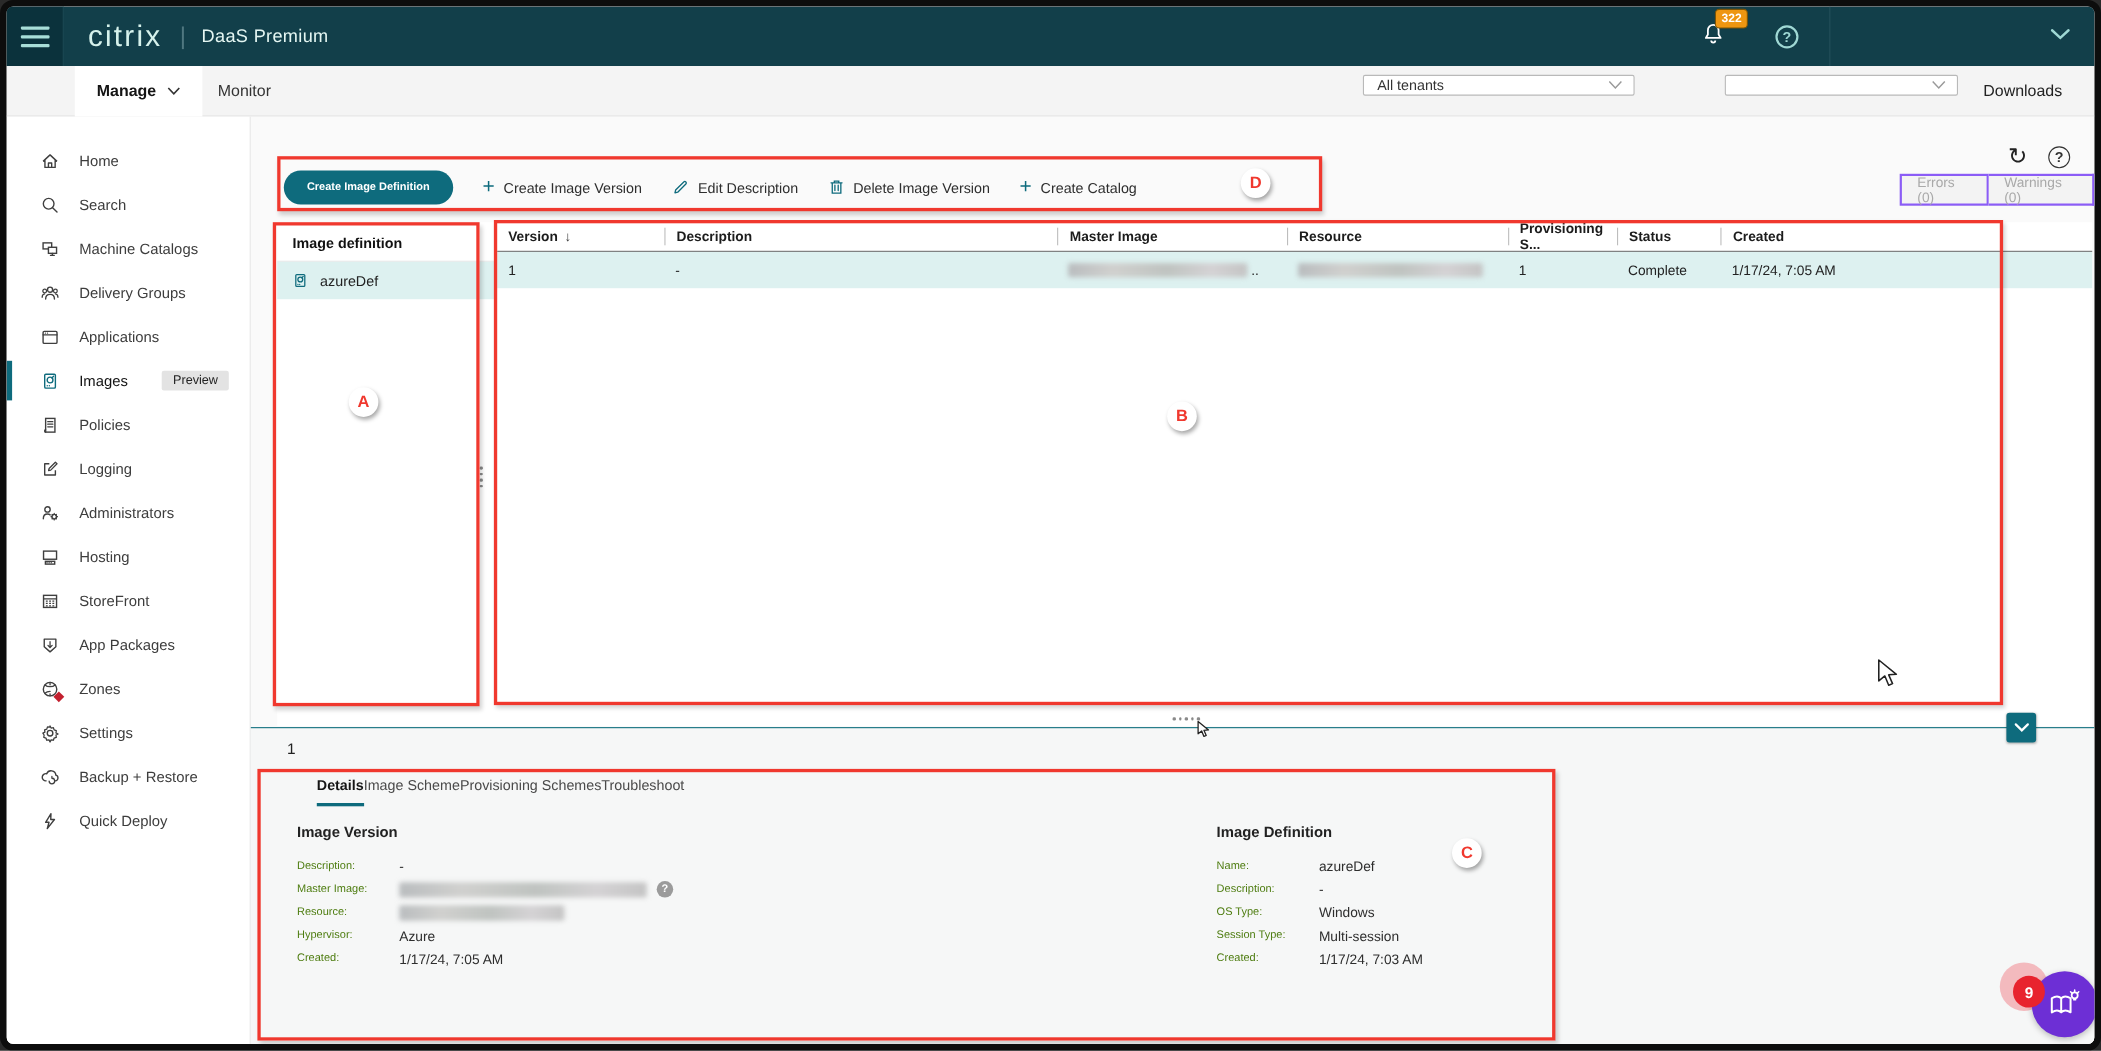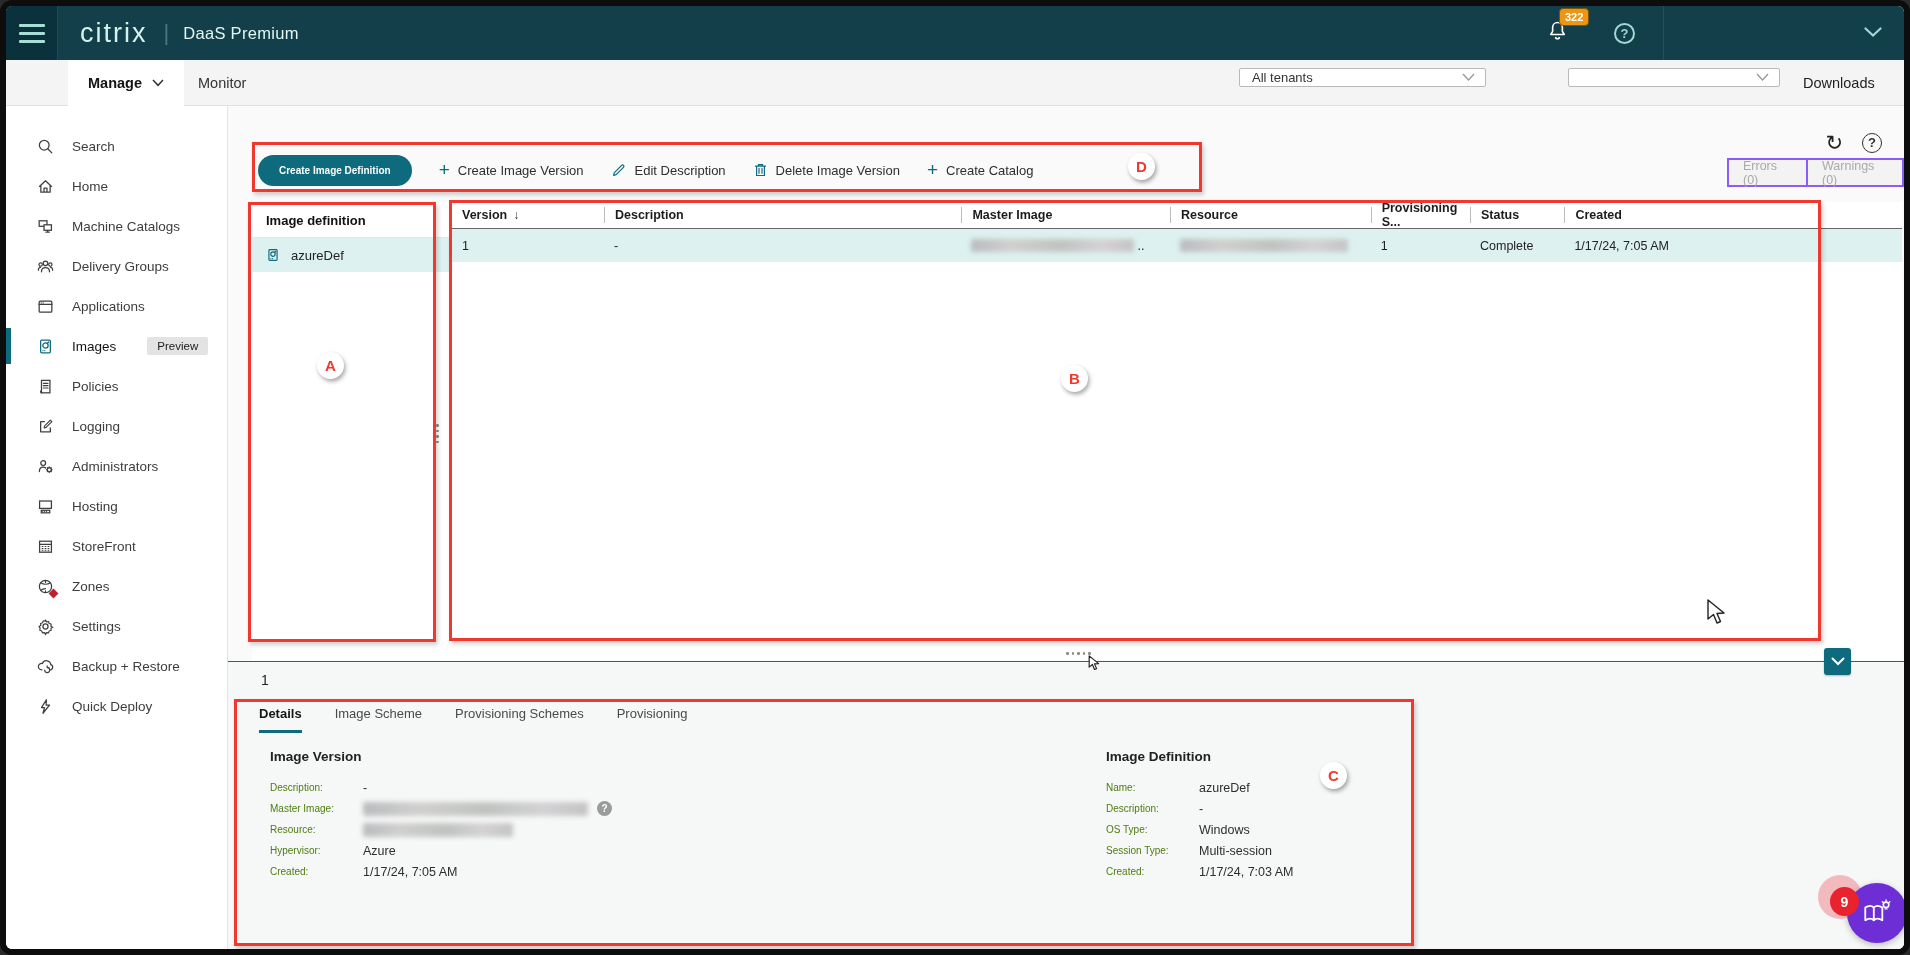--- a/index.html
+++ b/index.html
@@ -79,21 +79,21 @@
   .blur.b-drs{width:150px;height:14px;}
 
   .vdots{position:absolute;left:208px;top:318px;display:flex;flex-direction:column;gap:3px;cursor:col-resize;}
   .vdots i{width:2.5px;height:2.5px;border-radius:50%;background:#8a8a8a;}
   .split-line{position:absolute;left:0;right:0;top:555px;height:1px;background:#11707f;}
   .hdots{position:absolute;left:838px;top:546px;display:flex;gap:3px;cursor:row-resize;}
   .hdots i{width:2.5px;height:2.5px;border-radius:50%;background:#8a8a8a;}
   .collapse-btn{position:absolute;left:1596px;top:542px;width:27px;height:27px;background:#0e6b7d;border-radius:3px;display:flex;align-items:center;justify-content:center;cursor:pointer;box-shadow:0 1px 2px rgba(0,0,0,.25);}
 
   .sel-count{position:absolute;left:33px;top:566px;font-size:14px;color:#222;}
-  .tabs{position:absolute;left:31px;top:600px;display:flex;gap:33px;}
+  .tabs{position:absolute;left:60px;top:600px;display:flex;}
   .tab{font-size:13px;color:#4a4a4a;padding-bottom:9px;cursor:pointer;}
   .tab.active{color:#151515;font-weight:700;border-bottom:3px solid #0e6b7d;}
 
   .dheading{position:absolute;top:643px;font-size:13.5px;font-weight:700;color:#222;}
   .dh-left{left:42px;}
   .dh-right{left:878px;}
   .fields{position:absolute;top:671px;display:flex;flex-direction:column;}
   .f-left{left:42px;}
   .f-right{left:878px;}
   .frow{height:21px;display:flex;align-items:center;}
@@ -172,30 +172,30 @@
       <svg width="13" height="9" viewBox="0 0 13 9">
           <polyline points="1,1 6.5,7 12,1" fill="none" stroke="#999" stroke-width="1.3"></polyline>
         </svg>
     </div>
     <div class="downloads">Downloads</div>
   </div>
 
   <div class="sidebar">
     <div class="side-item">
       <svg class="sicon" viewBox="0 0 18 18">
+          <path d="M3 9.2 9 3.6l6 5.6M4.6 8v6.4h8.8V8M7.6 14.4v-3.8h2.8v3.8" fill="none" stroke="currentColor" stroke-width="1.2" stroke-linejoin="round"></path>
+        </svg>
+      <span>Home</span>
+    </div>
+    <div class="side-item">
+      <svg class="sicon" viewBox="0 0 18 18">
           <circle cx="7.8" cy="7.8" r="4.6" fill="none" stroke="currentColor" stroke-width="1.2"></circle>
           <path d="M11.2 11.2 15 15" stroke="currentColor" stroke-width="1.2" stroke-linecap="round"></path>
         </svg>
       <span>Search</span>
-    </div>
-    <div class="side-item">
-      <svg class="sicon" viewBox="0 0 18 18">
-          <path d="M3 9.2 9 3.6l6 5.6M4.6 8v6.4h8.8V8M7.6 14.4v-3.8h2.8v3.8" fill="none" stroke="currentColor" stroke-width="1.2" stroke-linejoin="round"></path>
-        </svg>
-      <span>Home</span>
     </div>
     <div class="side-item">
       <svg class="sicon" viewBox="0 0 18 18">
           <rect x="3" y="3.6" width="7.4" height="5.2" fill="none" stroke="currentColor" stroke-width="1.2"></rect>
           <rect x="7.6" y="7.4" width="7" height="5.2" fill="#fff" stroke="currentColor" stroke-width="1.2"></rect>
           <path d="M11 12.6v1.6M9.4 14.4h3.2" stroke="currentColor" stroke-width="1.2" stroke-linecap="round"></path>
         </svg>
       <span>Machine Catalogs</span>
     </div>
     <div class="side-item">
@@ -254,20 +254,27 @@
           <path d="M6.4 13.8h.01M8.2 13.8h.01M10 13.8h.01" stroke="currentColor" stroke-width="1.2" stroke-linecap="round"></path>
         </svg>
       <span>Hosting</span>
     </div>
     <div class="side-item">
       <svg class="sicon" viewBox="0 0 18 18">
           <rect x="3.4" y="4" width="11.2" height="10.4" fill="none" stroke="currentColor" stroke-width="1.2"></rect>
           <path d="M3.4 7h11.2M5.4 9h1.6M8.2 9h1.6M11 9h1.6M5.4 11h1.6M8.2 11h1.6M11 11h1.6M5.4 13h1.6M8.2 13h1.6M11 13h1.6" stroke="currentColor" stroke-width="1.1"></path>
         </svg>
       <span>StoreFront</span>
+    </div>
+    <div class="side-item">
+      <svg class="sicon" viewBox="0 0 18 18">
+          <path d="M4 3.8h10v6.6l-5 4.4-5-4.4z" fill="none" stroke="currentColor" stroke-width="1.2" stroke-linejoin="round"></path>
+          <path d="M9 6v5M7.2 9.2 9 11l1.8-1.8" fill="none" stroke="currentColor" stroke-width="1.1" stroke-linecap="round" stroke-linejoin="round"></path>
+        </svg>
+      <span>App Packages</span>
     </div>
     <div class="side-item">
       <span style="position:relative;width:19px;height:19px;flex:none;">
         <svg class="sicon" viewBox="0 0 18 18">
             <circle cx="9" cy="9" r="5.8" fill="none" stroke="currentColor" stroke-width="1.2"></circle>
             <path d="M4.6 5.4c2.2 2 6.6 2 8.8 0M4.6 12.6c1.2-1.1 3-1.6 4.4-1.6M9 3.2v2M9 13v1.8" fill="none" stroke="currentColor" stroke-width="1.1" stroke-linecap="round"></path>
           </svg>
         <i class="zone-alert"></i>
       </span>
       <span>Zones</span>
@@ -389,21 +396,21 @@
       <svg width="14" height="9" viewBox="0 0 14 9">
           <polyline points="1.5,1.5 7,7 12.5,1.5" fill="none" stroke="#fff" stroke-width="2" stroke-linecap="round"></polyline>
         </svg>
     </div>
 
     <div class="sel-count">1</div>
     <div class="tabs">
       <div class="tab active">Details</div>
       <div class="tab">Image Scheme</div>
       <div class="tab">Provisioning Schemes</div>
-      <div class="tab">Provisioning</div>
+      <div class="tab">Troubleshoot</div>
     </div>
 
     <div class="dheading dh-left">Image Version</div>
     <div class="fields f-left">
       <div class="frow">
         <span class="flabel">Description:</span>
         <span class="fvalue">-</span>
       </div>
       <div class="frow">
         <span class="flabel">Master Image:</span>

